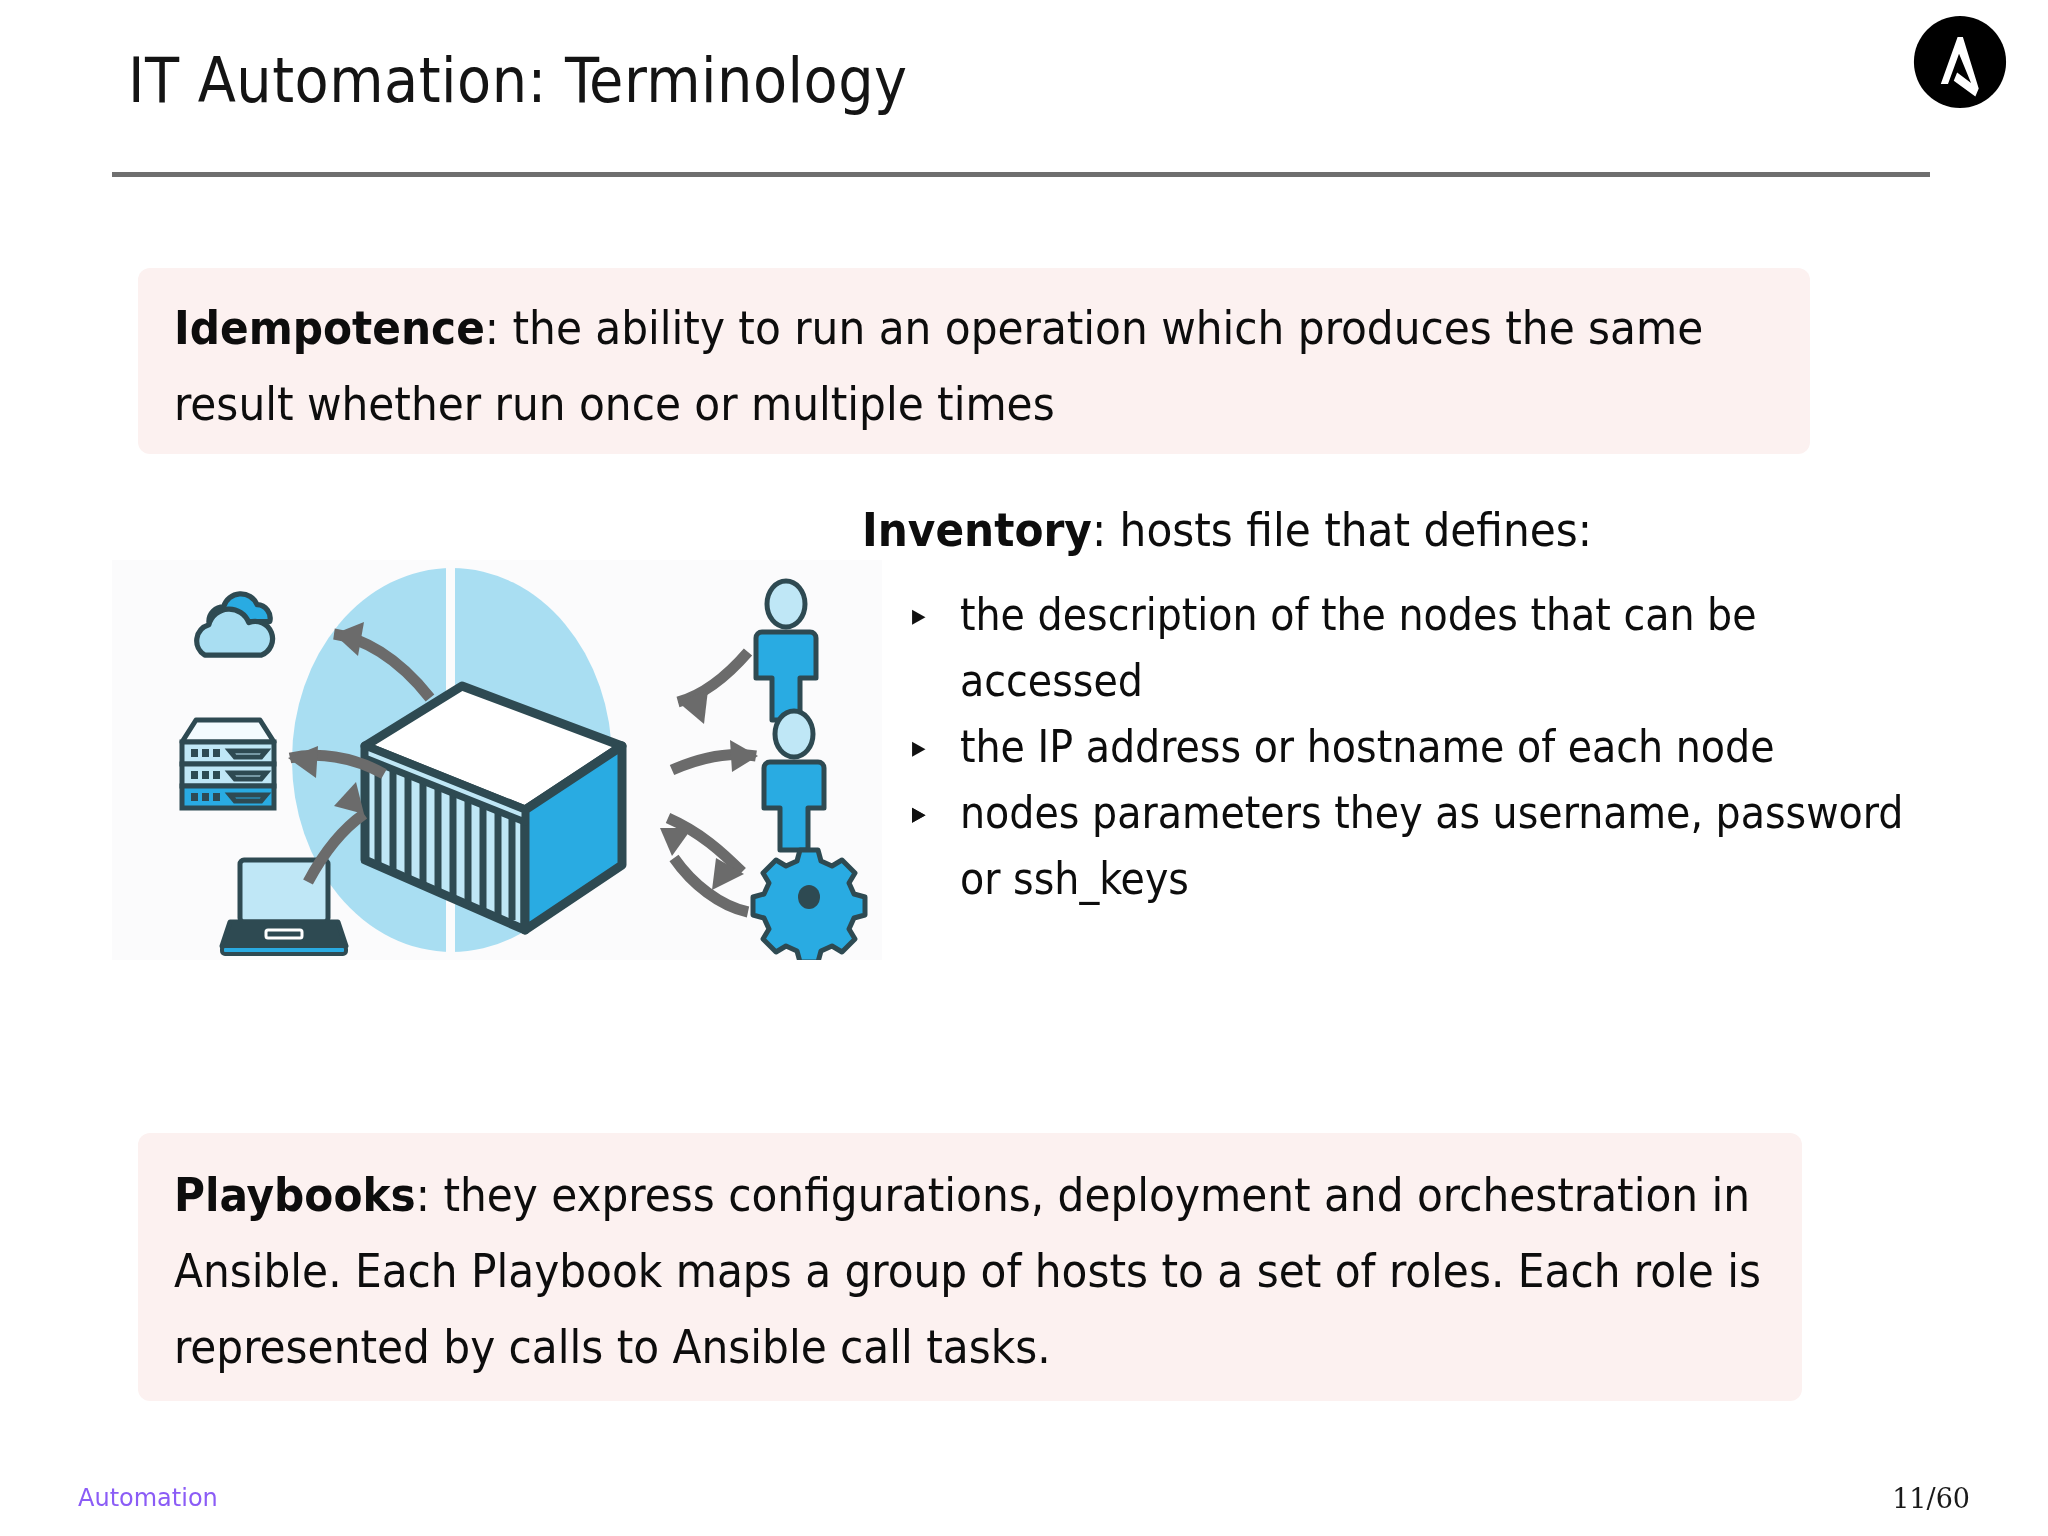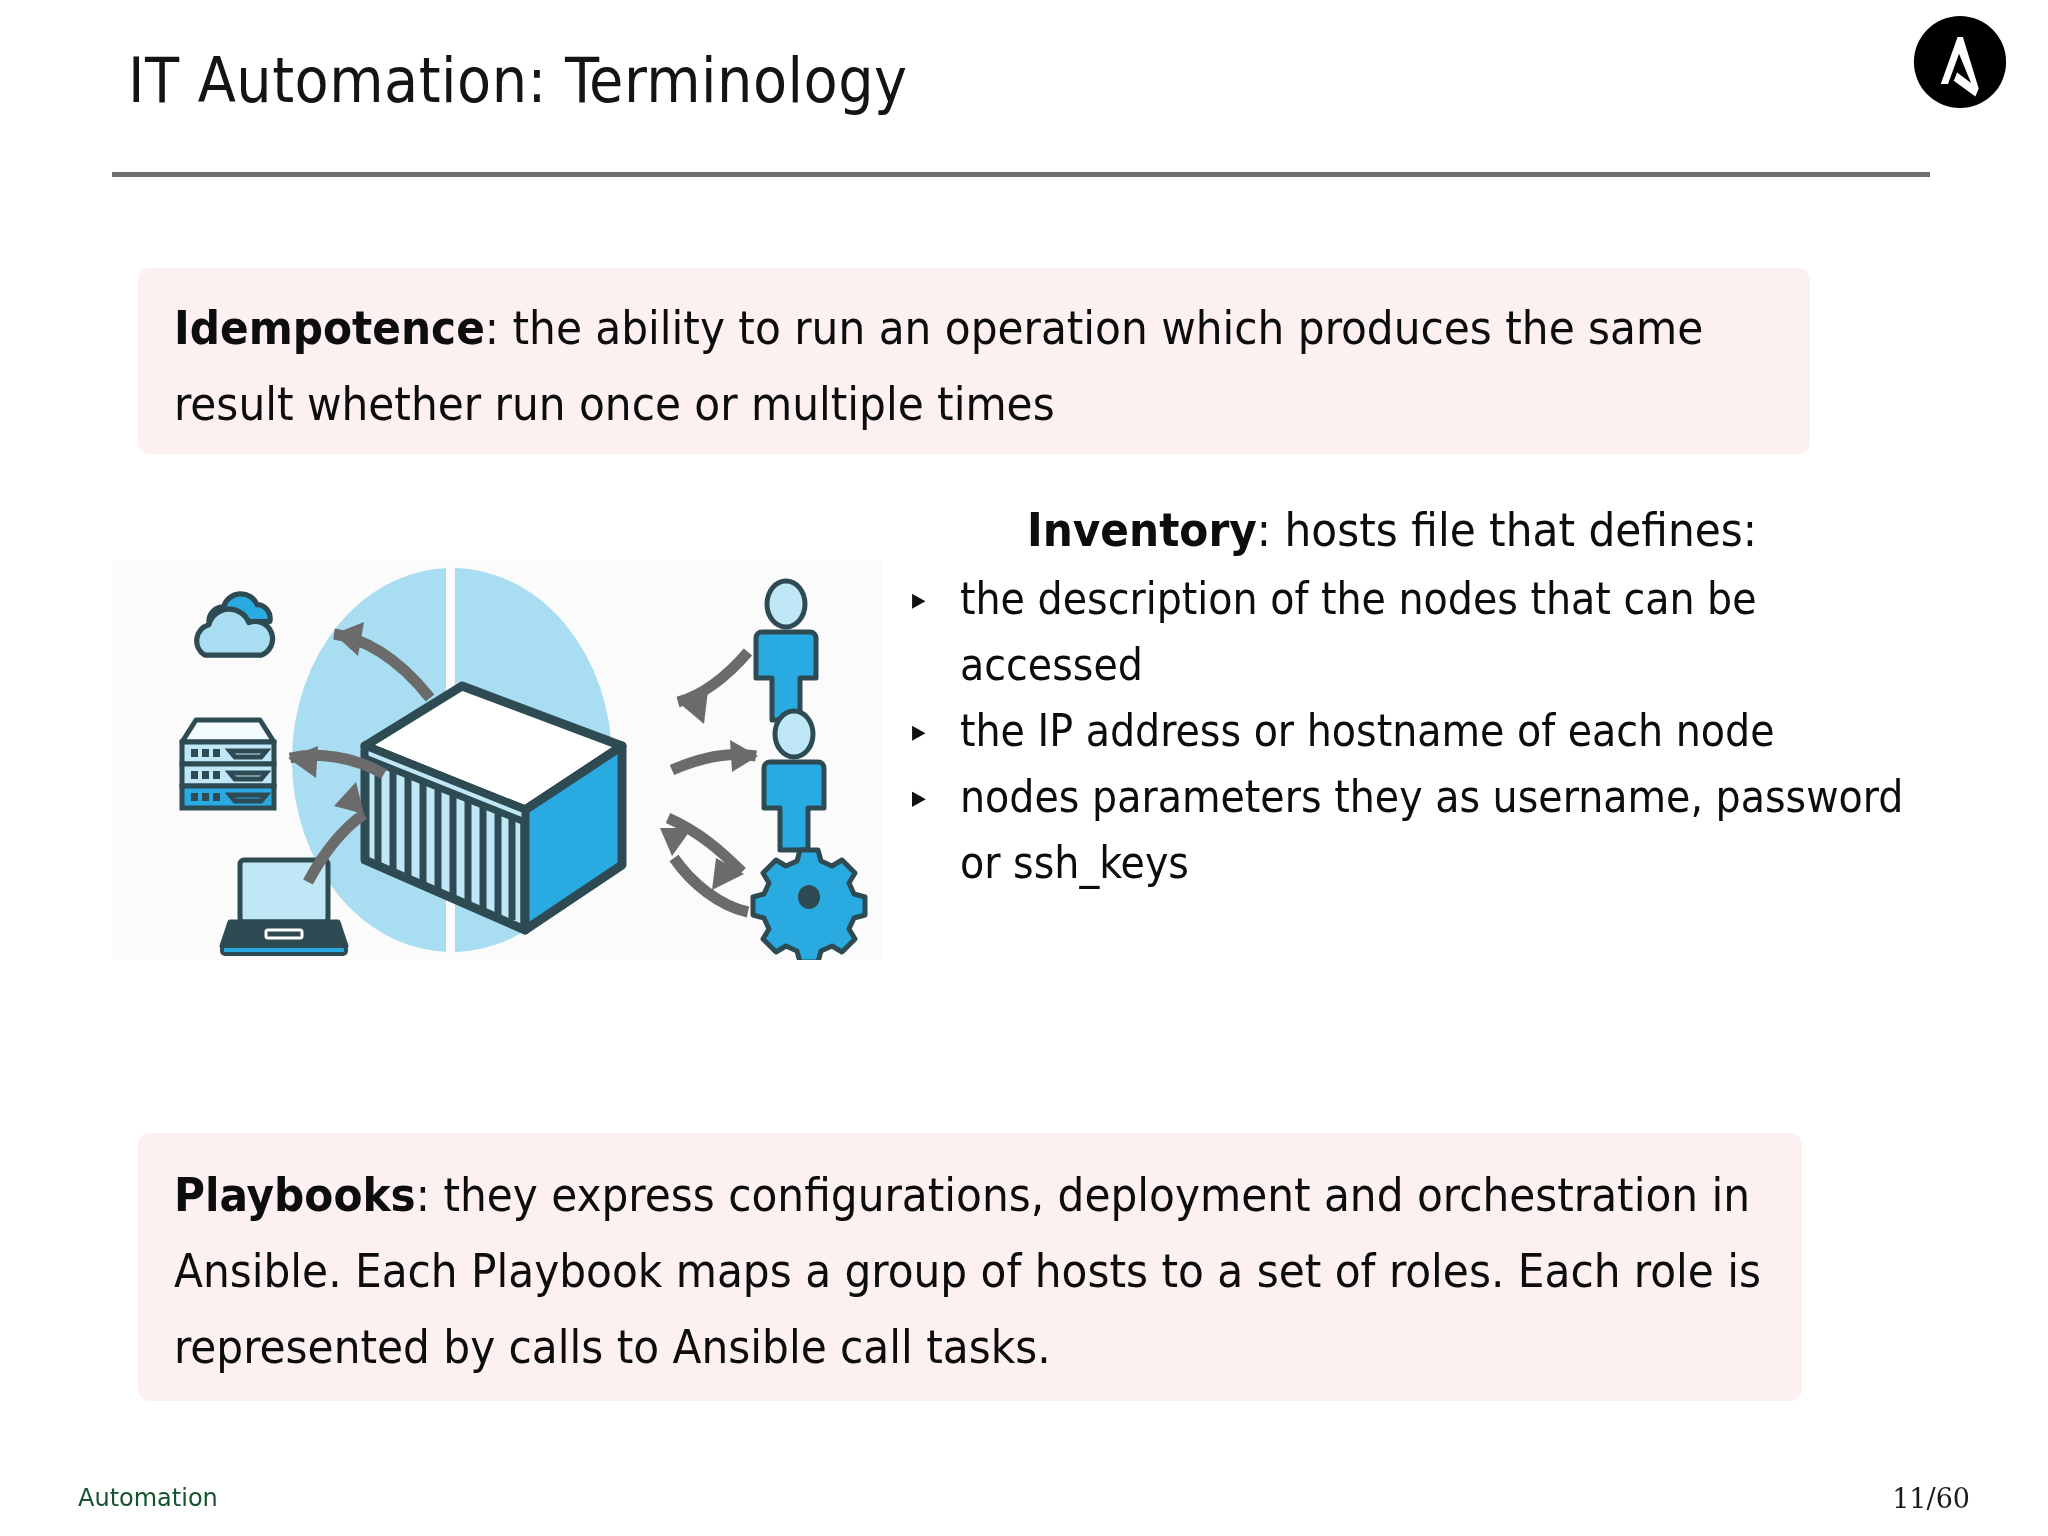--- a/index.html
+++ b/index.html
@@ -94,22 +94,21 @@
     position: absolute;
     left: 862px;
     top: 498px;
     width: 1060px;
   }
   .inventory-head {
     font-size: 47px;
     line-height: 64px;
     color: #0d0d0d;
     font-stretch: condensed;
-    margin-bottom: 4px;
-    text-align: center;
+    margin-bottom: 20px;
   }
   .inventory-head b { font-weight: 700; }
 
   .bullet-list {
     list-style: none;
     margin: 0;
     padding: 0 0 0 50px;
   }
   .bullet-item {
     position: relative;
@@ -128,21 +127,21 @@
     line-height: 66px;
     color: #111;
   }
 
   
   .footer-left {
     position: absolute;
     left: 78px;
     bottom: 24px;
     font-size: 24px;
-    color: #14532d;
+    color: #8b5cf6;
     font-family: "DejaVu Sans", "Liberation Sans", sans-serif;
   }
   .footer-right {
     position: absolute;
     right: 78px;
     bottom: 22px;
     font-size: 27px;
     color: #1a1a1a;
     font-family: "DejaVu Serif", "Liberation Serif", serif;
   }

